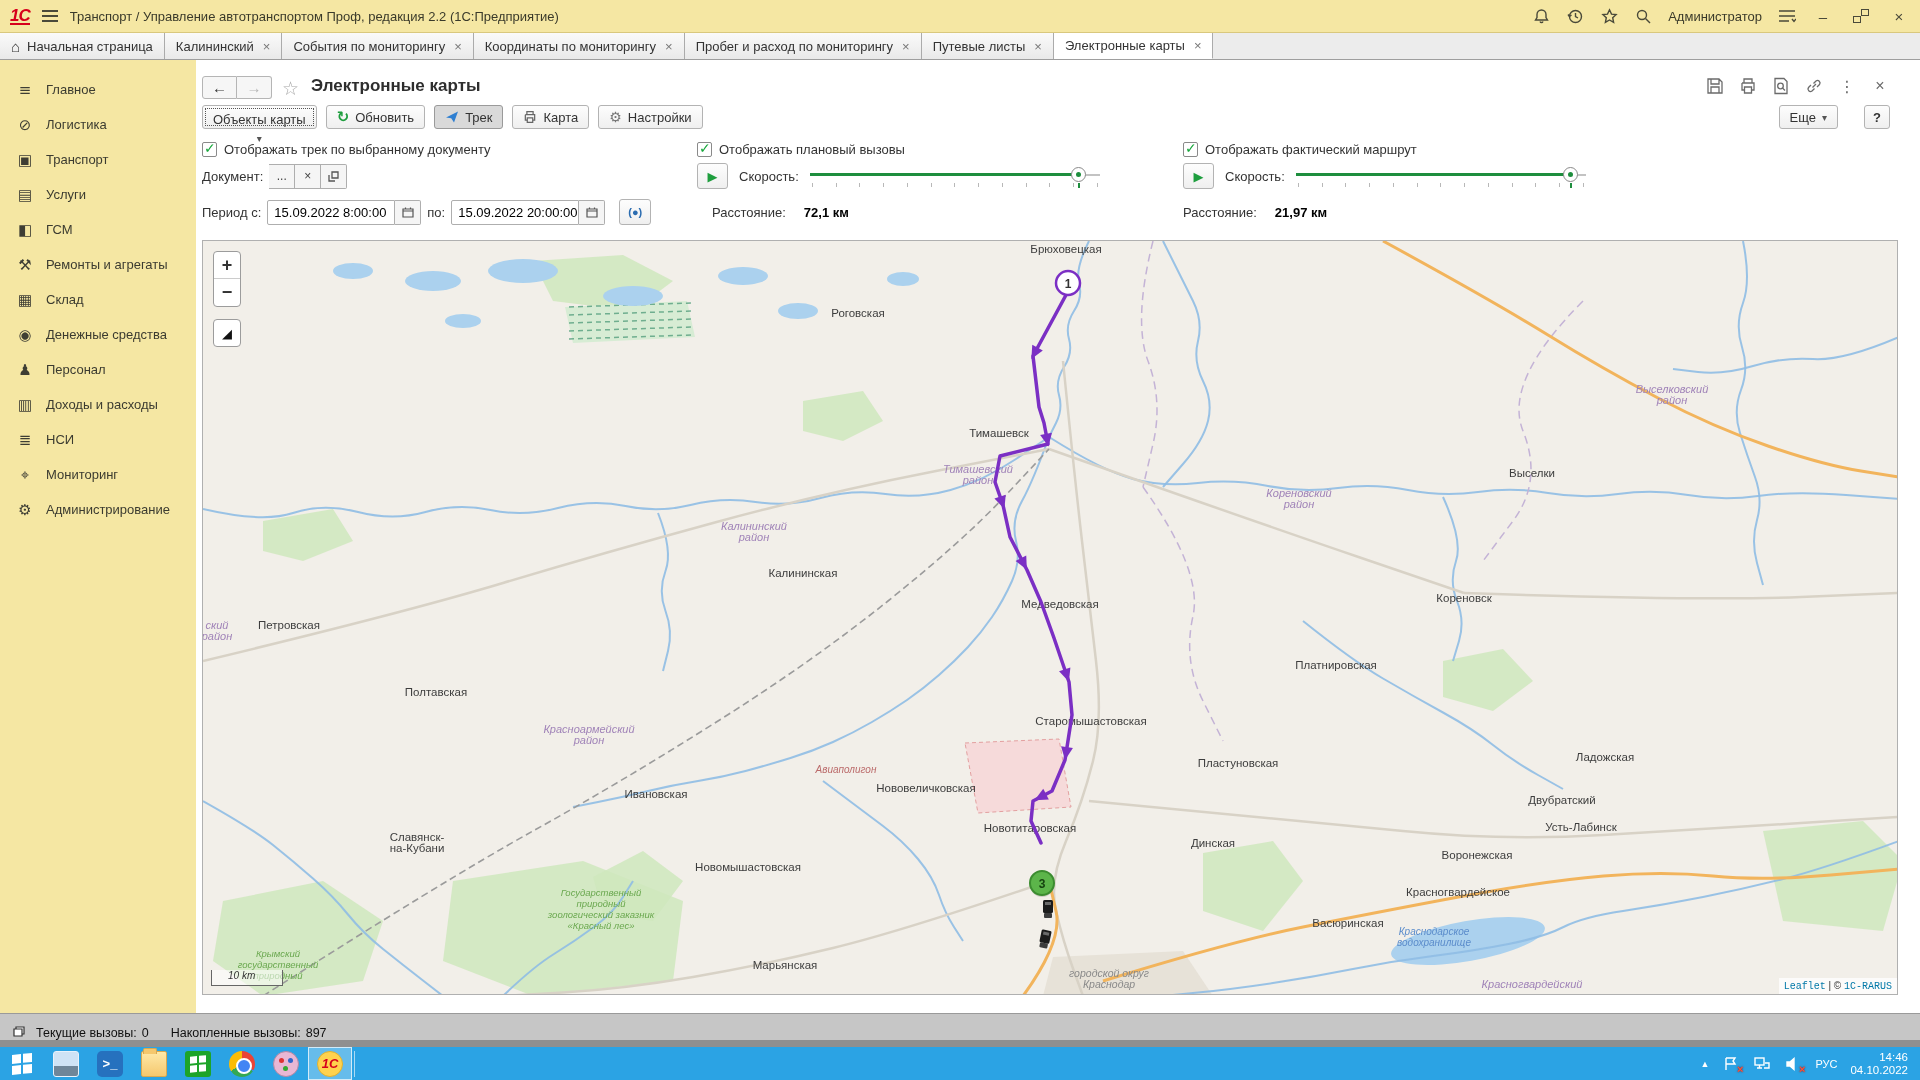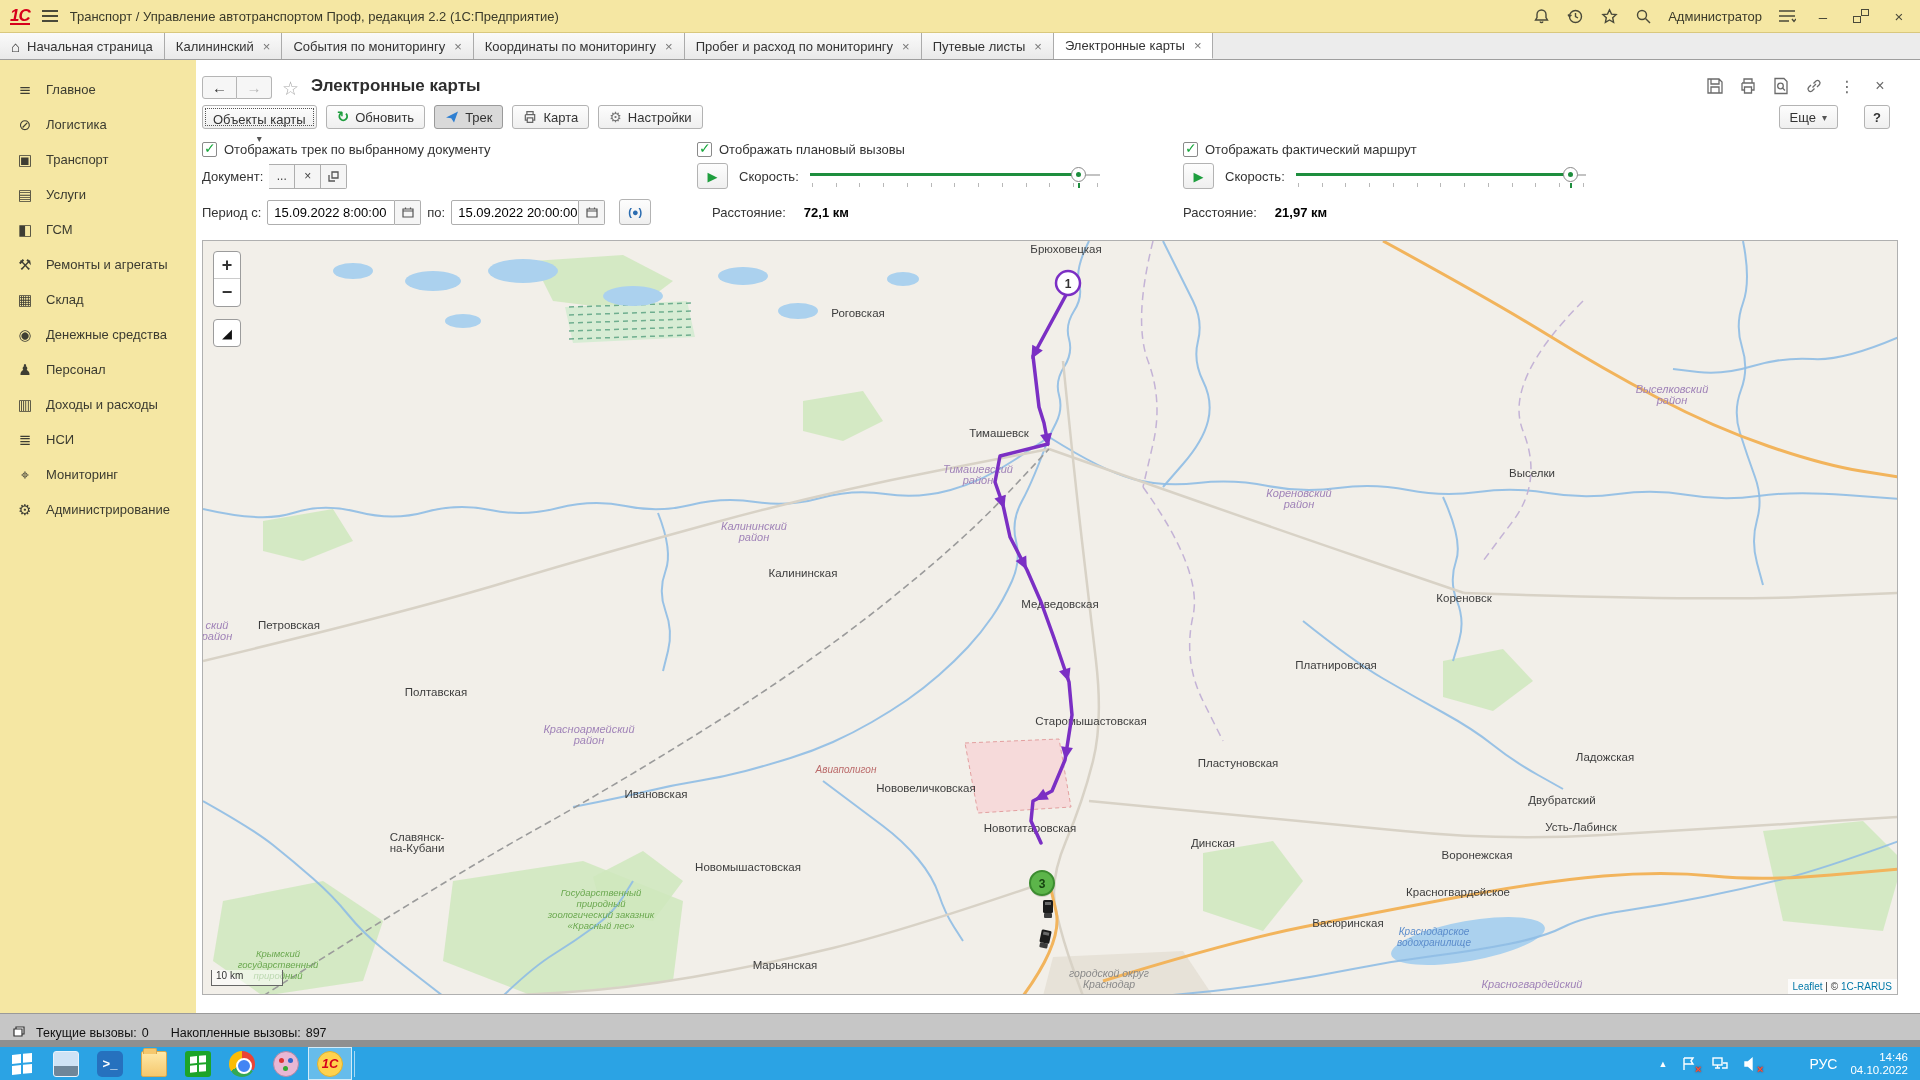--- a/index.html
+++ b/index.html
@@ -87,23 +87,23 @@
   .lbl-town { font-size:11.5px; fill:#3d3d3d; }
   .lbl-district { font-size:11px; fill:#a083b8; font-style:italic; }
   .lbl-nature { font-size:9.5px; fill:#6aa84f; font-style:italic; }
   .lbl-water { font-size:10px; fill:#5b8ccb; font-style:italic; }
   .lbl-zone { font-size:10px; fill:#bb6a6a; font-style:italic; }
   .lbl-area { font-size:10.5px; fill:#8a8a8a; font-style:italic; }
   .zoom-ctl { position:absolute; left:10px; top:10px; width:28px; border:1px solid #9c9c9c; border-radius:4px; background:#fff; z-index:5; }
   .zoom-ctl div { height:27px; display:flex; align-items:center; justify-content:center; font-size:18px; font-weight:bold; color:#333; cursor:pointer; }
   .zoom-ctl div:first-child { border-bottom:1px solid #ccc; }
   .measure-ctl { position:absolute; left:10px; top:78px; width:28px; height:28px; border:1px solid #9c9c9c; border-radius:4px; background:#fff; display:flex; align-items:center; justify-content:center; font-size:13px; color:#111; cursor:pointer; z-index:5; font-family:"DejaVu Sans",sans-serif; }
-  .scale-bar { position:absolute; left:8px; bottom:8px; width:72px; height:16px; background:rgba(255,255,255,.55); border:1px solid #666; border-top:none; font-size:10px; color:#333; padding-left:4px; z-index:5; }
+  .scale-bar { position:absolute; left:8px; bottom:8px; width:72px; height:16px; background:rgba(255,255,255,.55); border:1px solid #666; border-top:none; font-size:10px; color:#333; padding-left:16px; z-index:5;font-style:italic; }
   .attribution { position:absolute; right:0; bottom:0; background:rgba(255,255,255,.75); font-size:10px; padding:2px 5px; color:#333; z-index:5; }
-  .attribution a { color:#0078A8; text-decoration:none; cursor:pointer; }
+  .attribution a { color:#0078A8; text-decoration:none; cursor:pointer;font-family:Liberation Mono, monospace; }
 
   
   .statusbar { position:absolute; left:0; top:1013px; width:1920px; height:27px; background:#c6c6c6; border-top:1px solid #9a9a9a; display:flex; align-items:flex-end; gap:8px; padding:0 10px; font-size:12.5px; color:#111; }
   .statusbar .grp { display:flex; gap:5px; margin-right:14px; }
   .win-strip { position:absolute; left:0; top:1040px; width:1920px; height:7px; background:#8f8f8f; }
 
   
   .taskbar { position:absolute; left:0; top:1047px; width:1920px; height:33px; background:#2ba3e4; display:flex; align-items:center; }
   .tk-btn { width:44px; height:33px; display:flex; align-items:center; justify-content:center; cursor:pointer; }
   .tk-btn.active { background:rgba(255,255,255,.28); border:1px solid rgba(255,255,255,.7); }
@@ -121,21 +121,21 @@
   .ic-chrome { border-radius:50%; background:conic-gradient(#ea4335 0 33%, #4285f4 33% 34%, #34a853 34% 66%, #fbbc05 66% 100%); }
   .ic-chrome:after { content:""; position:absolute; left:7px; top:7px; width:12px; height:12px; border-radius:50%; background:#4285f4; border:2.5px solid #fff; }
   .ic-paint { border-radius:50% 50% 50% 50%; background:#e8b7d4; border:1px solid #b488a4; }
   .ic-paint:after { content:""; position:absolute; left:5px; top:6px; width:5px; height:5px; border-radius:50%; background:#d33; box-shadow:9px 0 0 #36c, 4px 8px 0 #3a3; }
   .ic-1c { border-radius:50%; background:#ffd24d; border:1px solid #e0b12e; color:#d6001c; font-weight:bold; font-style:italic; font-size:13px; display:flex; align-items:center; justify-content:center; }
   .tray { margin-left:auto; display:flex; align-items:center; gap:13px; padding-right:12px; color:#fff; }
   .tray-ic { position:relative; width:18px; height:18px; display:flex; align-items:center; justify-content:center; cursor:pointer; }
   .tray-ic svg { stroke:#fff; fill:none; stroke-width:1.4; }
   .tray-ic .err { position:absolute; right:-3px; bottom:-2px; color:#ff5038; font-size:11px; font-weight:bold; text-shadow:0 0 2px #7c1208; }
   .tray .arrow { font-size:9px; color:#fff; cursor:pointer; }
-  .lang { font-size:14px;margin-left:36px; }
+  .lang { font-size:11px; }
   .clock { text-align:right; font-size:11.5px; line-height:13px; cursor:default; }
 
   
 </style>
 </head>
 <body>
 
 <div class="screen">
 
   <div class="titlebar">

